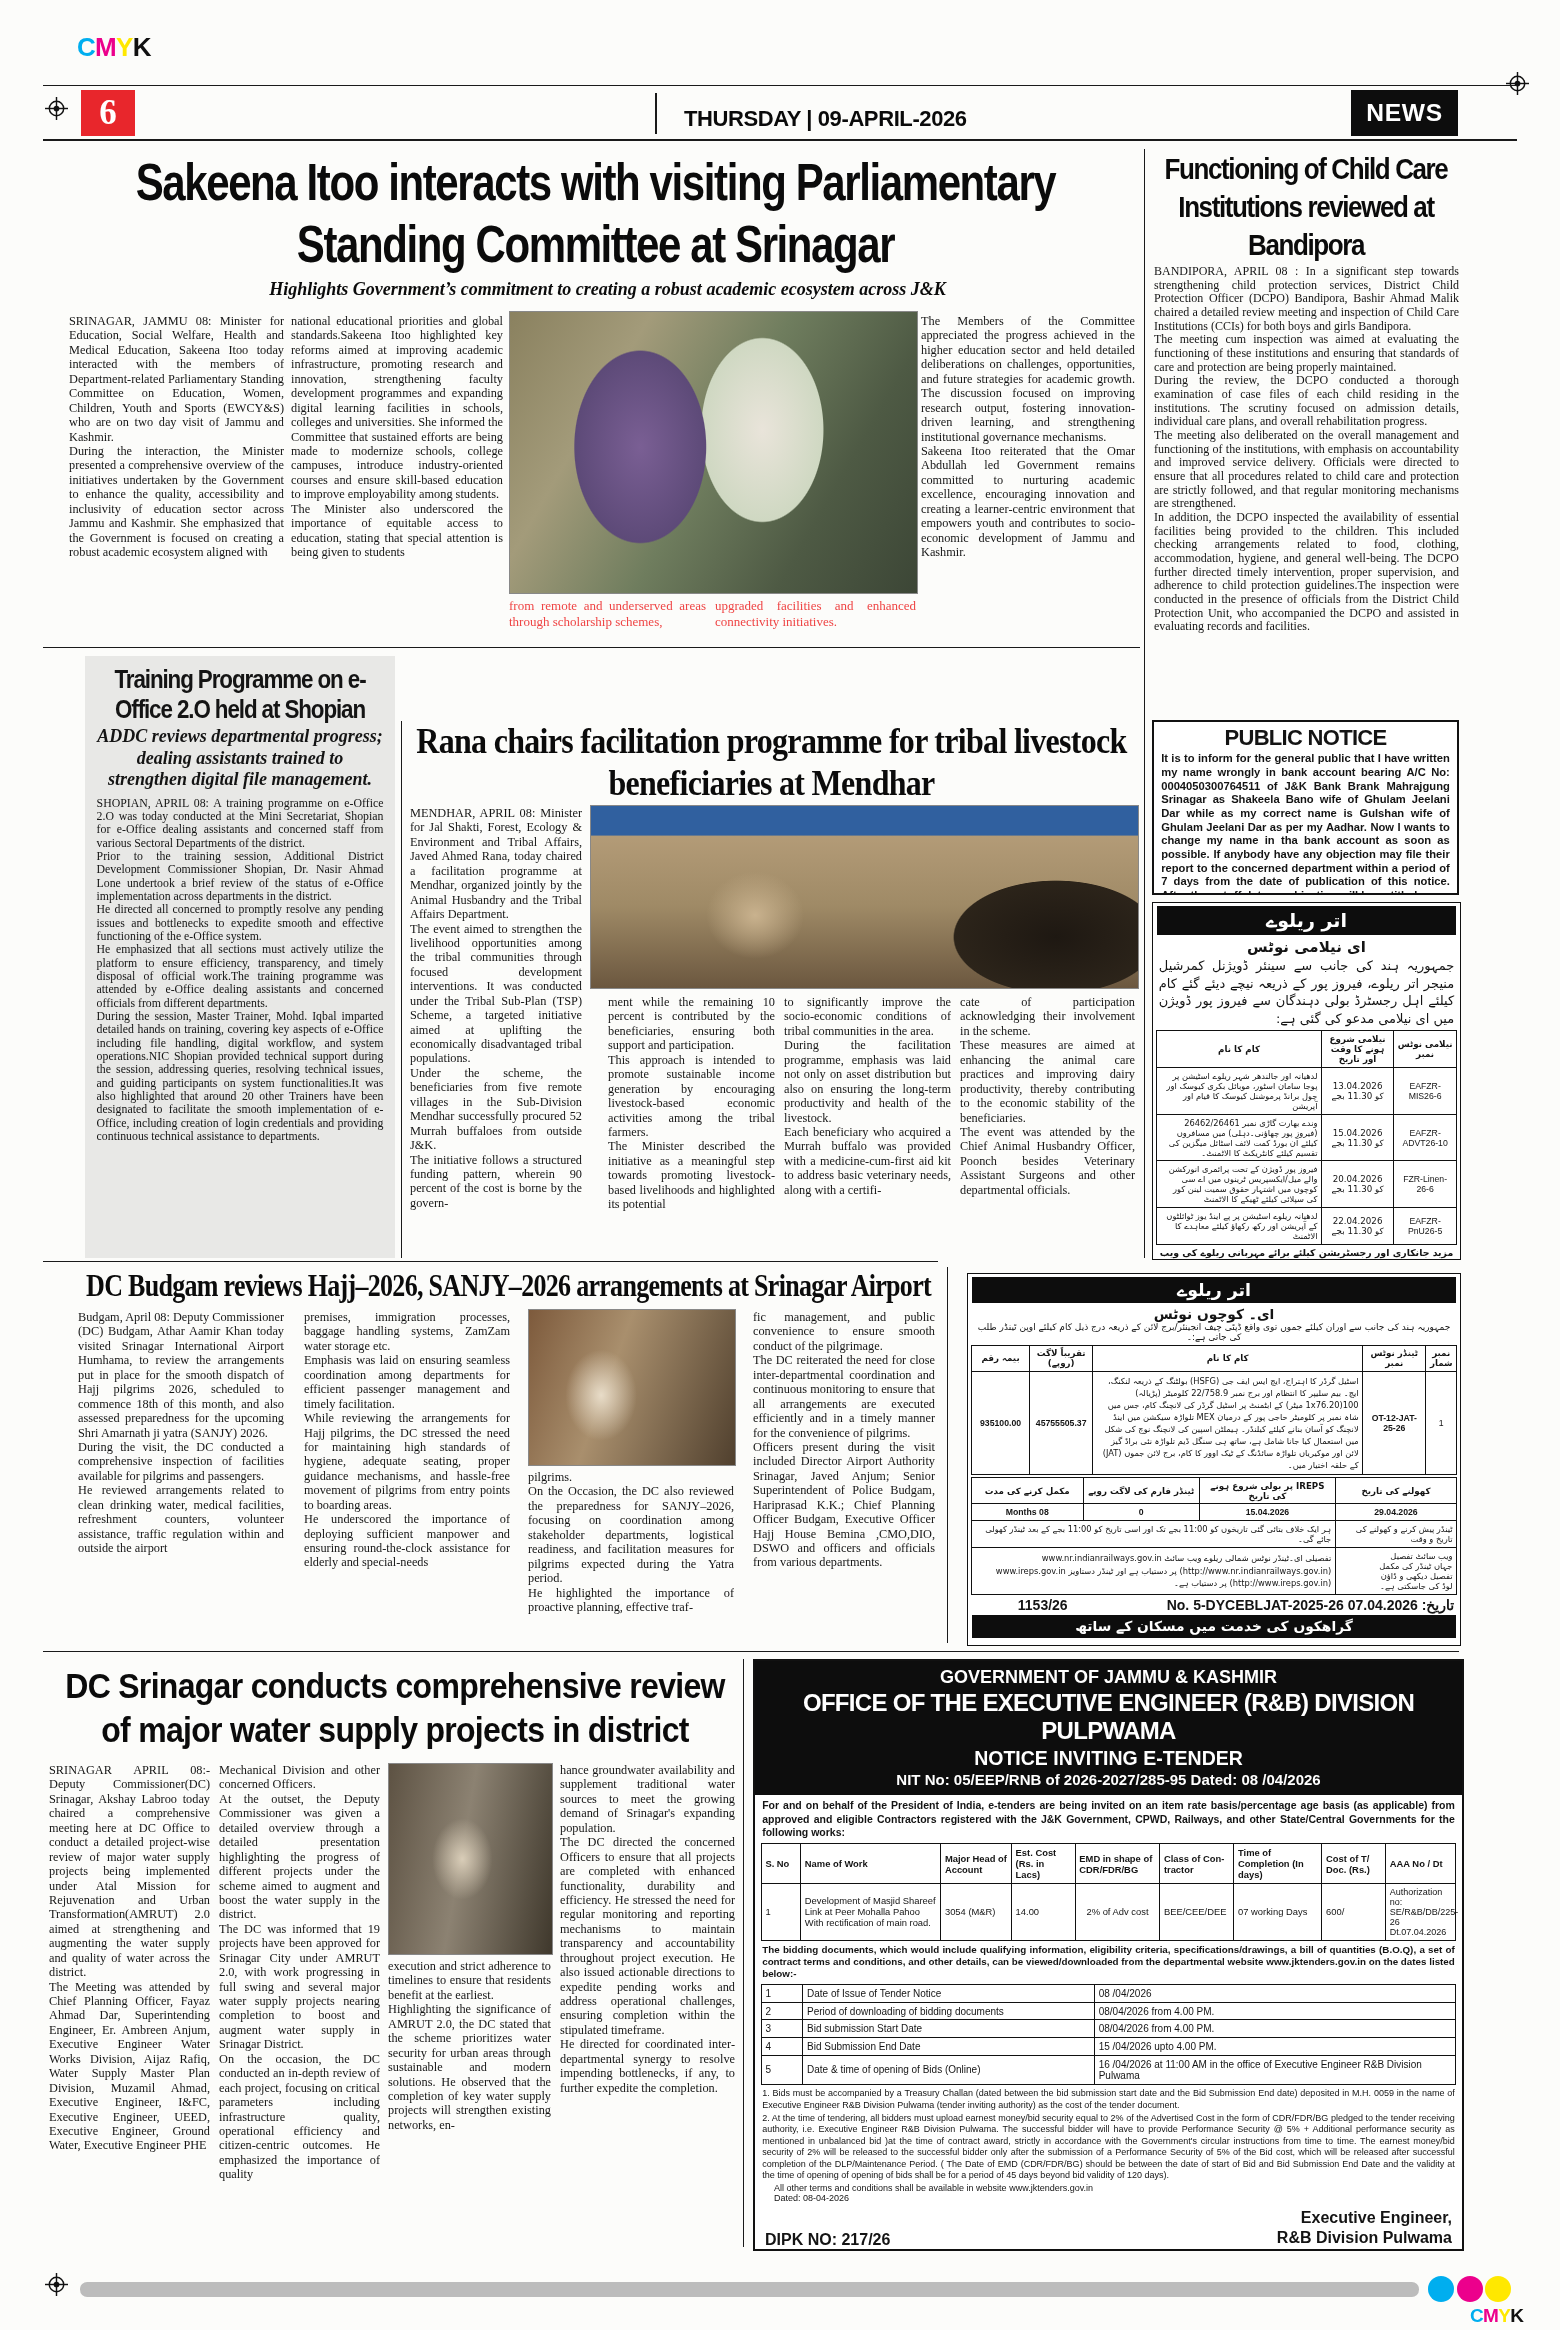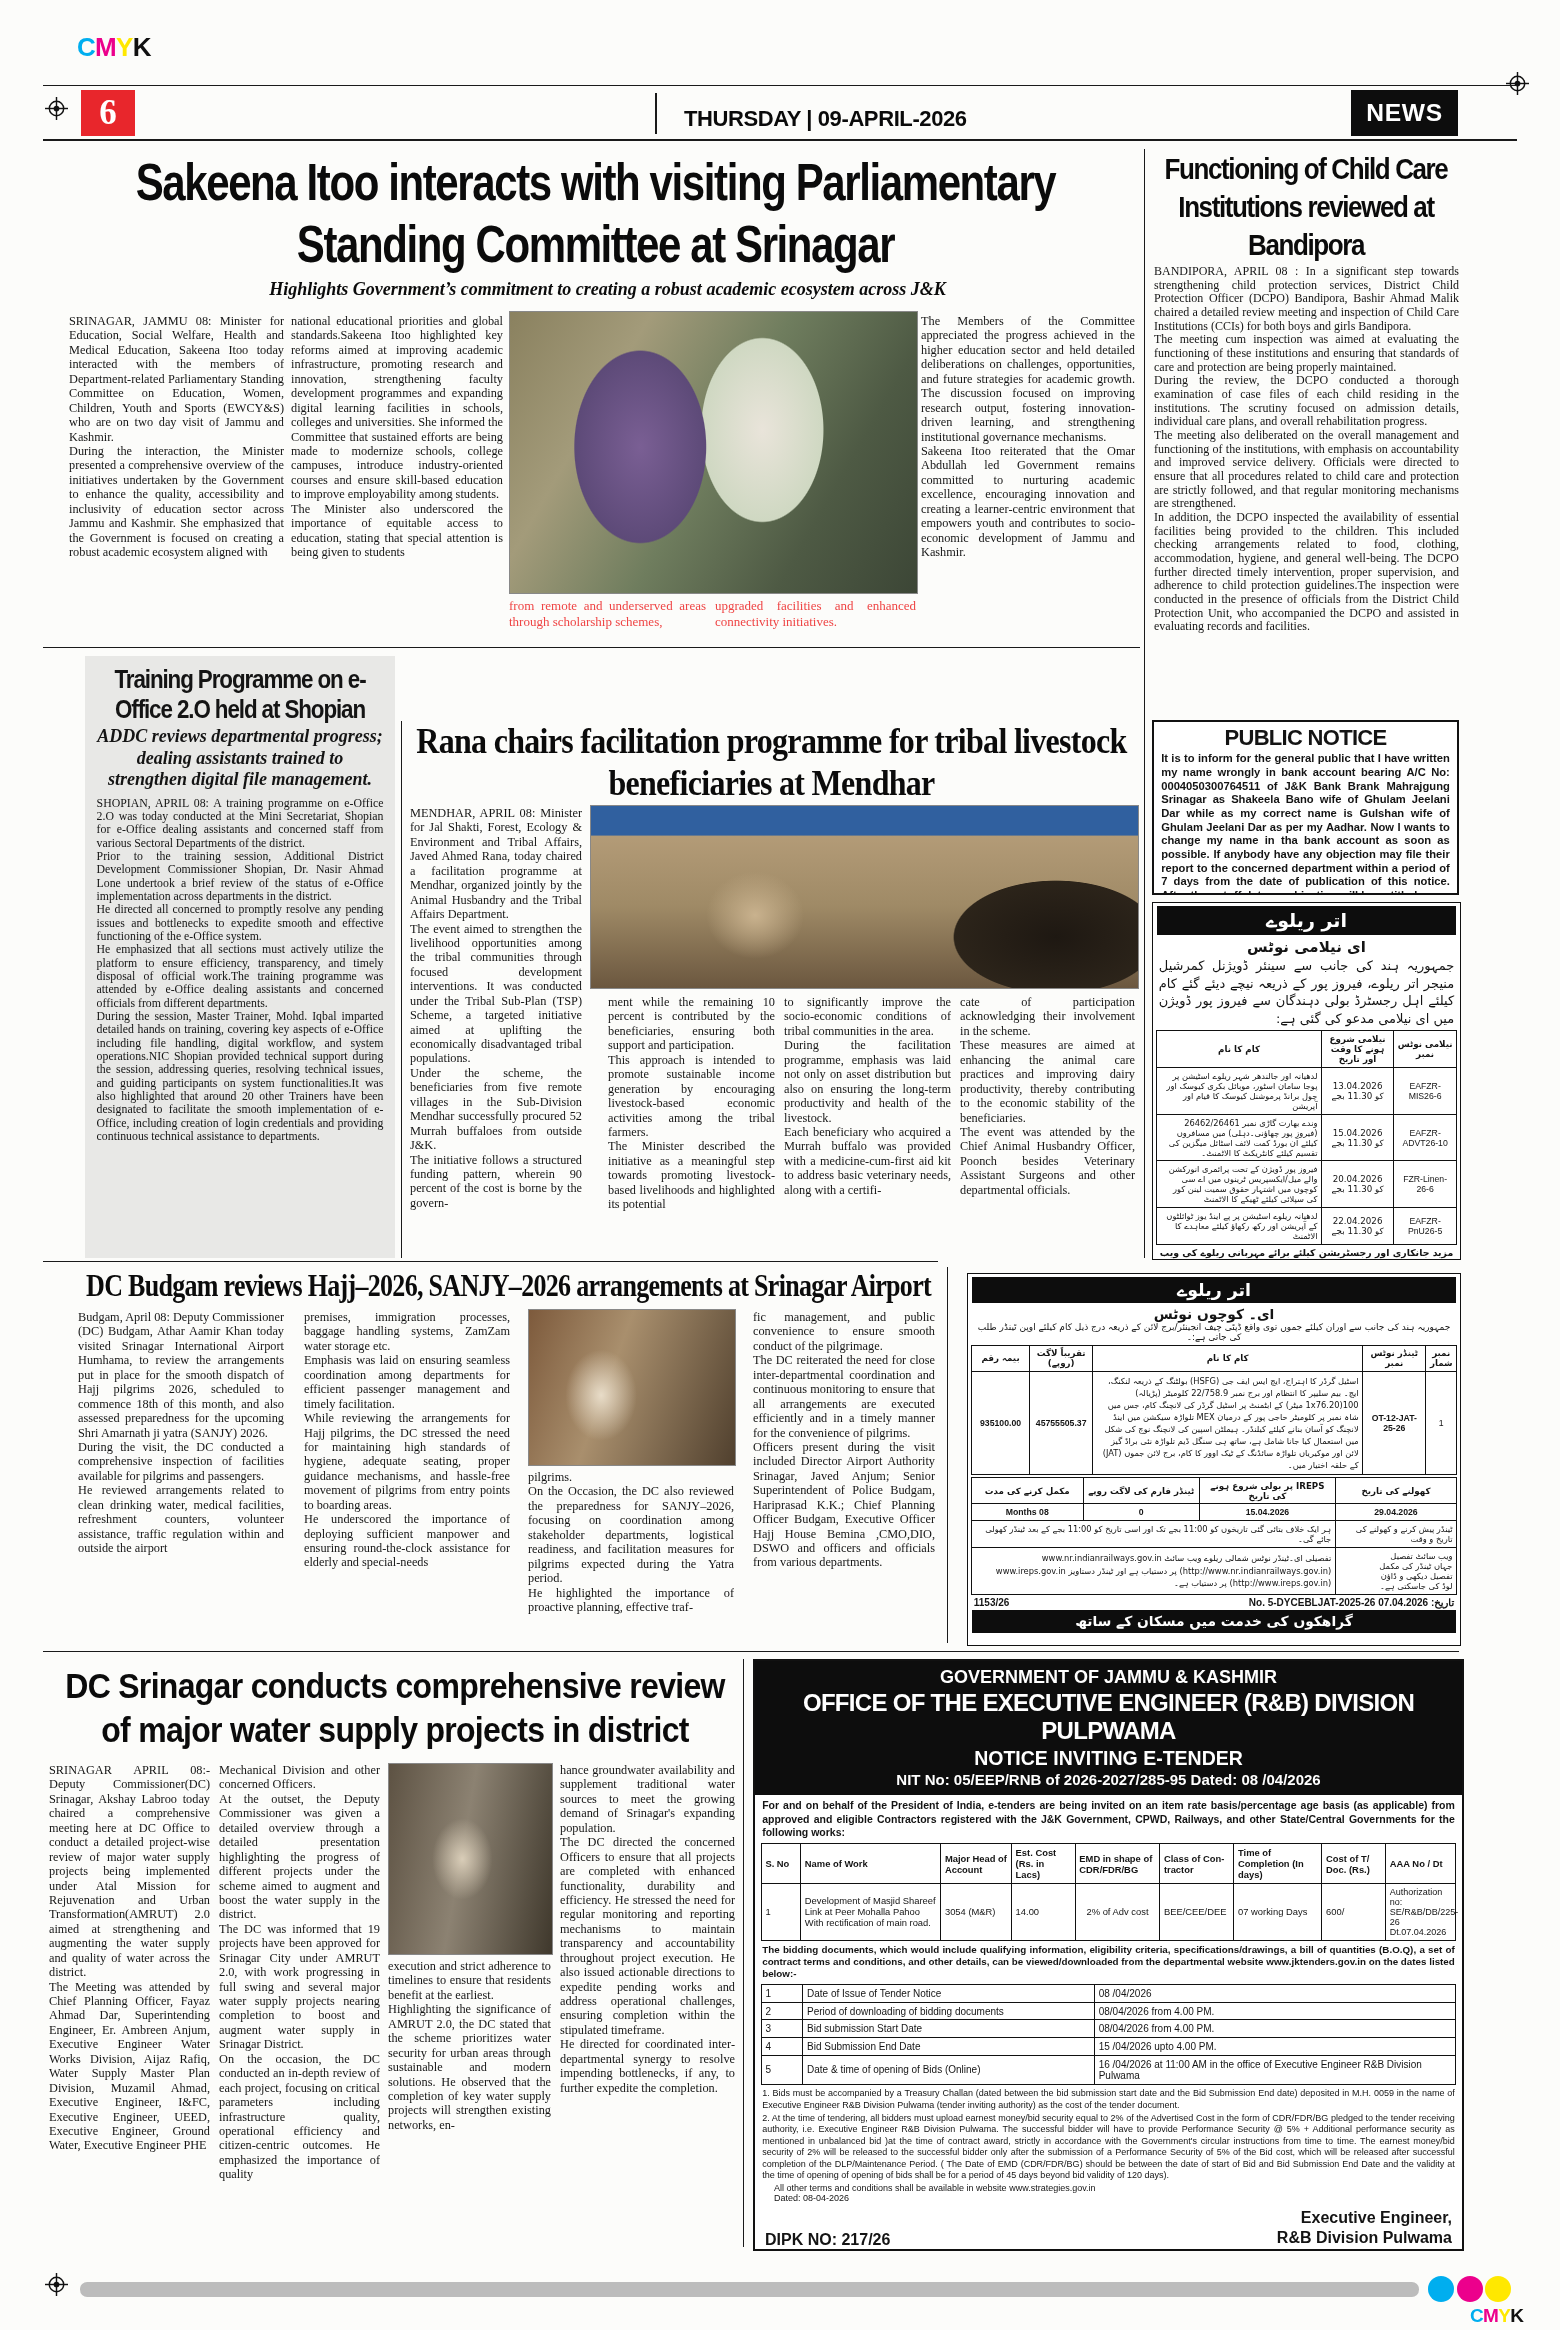--- a/index.html
+++ b/index.html
@@ -241,21 +241,21 @@
       <tr>
         <td colspan="1" style="font-size:8.3px;">ٹینڈر پیش کرنے و کھولنے کی تاریخ و وقت</td>
         <td colspan="3" style="font-size:8.3px;">ہر ایک خلاف بتائی گئی تاریخوں کو 11:00 بجے تک اور اسی تاریخ کو 11:00 بجے کے بعد ٹینڈر کھولی جائے گی۔</td>
       </tr>
       <tr>
         <td colspan="1" style="font-size:8.3px;padding-left:36px;">ویب سائٹ تفصیل جہاں ٹینڈر کی مکمل تفصیل دیکھی و ڈاؤن لوڈ کی جاسکتی ہے۔</td>
         <td colspan="3" style="font-size:8.3px;line-height:1.5;">تفصیلی ای۔ٹینڈر نوٹس شمالی ریلوے ویب سائٹ www.nr.indianrailways.gov.in (http://www.nr.indianrailways.gov.in) پر دستیاب ہے اور ٹینڈر دستاویز www.ireps.gov.in (http://www.ireps.gov.in) پر دستیاب ہے۔</td>
       </tr>
     </tbody>
       </table>
-    <div style="display:flex;justify-content:space-between;direction:ltr;padding:2.2px 5.8px;font-weight:bold;font-size:10px;font-family:'Liberation Sans',sans-serif;">
+    <div style="display:flex;justify-content:space-between;direction:ltr;padding:2.2px 5.8px;font-weight:bold;font-size:14px;font-family:'Liberation Sans',sans-serif;margin-left:44px;">
       <span>1153/26</span>
       <span>No. 5-DYCEBLJAT-2025-26  تاریخ: 07.04.2026</span>
     </div>
     <div class="black-banner" style="height:23px;line-height:23px;font-size:13.8px;margin:0 4.3px;">گراهکوں کی خدمت میں مسکان کے ساتھ</div>
   </div>
 
   <div class="rule" style="left:43px;top:1651px;width:1416px;height:1.4px;"></div>
 
   <div class="display" style="left:51px;top:1664px;width:688px;font-size:32px;line-height:1.25;letter-spacing:-0.7px;transform:scaleY(1.1);">
     <div>DC Srinagar conducts comprehensive  review</div>
@@ -345,21 +345,21 @@
       <tr>
         <td>5</td>
         <td>Date &amp; time of opening of Bids (Online)</td>
         <td>16 /04/2026 at 11:00 AM in the office of Executive Engineer R&amp;B Division Pulwama</td>
       </tr>
     </tbody>
       </table>
 
     <div style="font-size:9px;line-height:1.28;text-align:justify;padding:0 7.2px;">1.        Bids must be accompanied by a Treasury Challan (dated between the bid submission start date and the Bid Submission End date) deposited in M.H. 0059 in the name of Executive Engineer R&amp;B Division Pulwama (tender inviting authority) as the cost of the tender document.</div>
     <div style="font-size:9px;line-height:1.28;text-align:justify;padding:1.4px 7.2px 0 7.2px;">2.        At the time of tendering, all bidders must upload earnest money/bid security equal to 2% of the Advertised Cost in the form of CDR/FDR/BG pledged to the tender receiving authority, i.e. Executive Engineer R&amp;B Division Pulwama. The successful bidder will have to provide Performance Security @ 5% + Additional performance security as mentioned in unbalanced bid )at the time of contract award, strictly in accordance with the Government's circular instructions from time to time. The earnest money/bid security of 2% will be released to the successful bidder only after the submission of a Performance Security of 5% of the Bid cost, which will be released after successful completion of the DLP/Maintenance Period. ( The Date of EMD (CDR/FDR/BG) should be between the date of start of Bid and Bid Submission End Date and the validity at the time of opening of opening of bids shall be for a period of 45 days beyond bid validity of 120 days).</div>
-    <div style="font-size:9px;padding:1.4px 7.2px 0 19px;">All other terms and conditions shall be available in website www.strategies.gov.in</div>
+    <div style="font-size:9px;padding:1.4px 7.2px 0 19px;">All other terms and conditions shall be available in website www.jktenders.gov.in</div>
     <div style="font-size:9px;padding:0 7.2px 0 19px;">Dated: 08-04-2026</div>
 
     <div style="display:flex;justify-content:space-between;align-items:flex-end;padding:4.3px 10px 4.3px 10px;">
       <div style="font-weight:bold;font-size:16px;">DIPK NO: 217/26</div>
       <div style="text-align:right;font-weight:bold;font-size:16px;line-height:1.3;">
         <div>Executive Engineer,</div>
         <div>R&amp;B Division Pulwama</div>
       </div>
     </div>
   </div>

